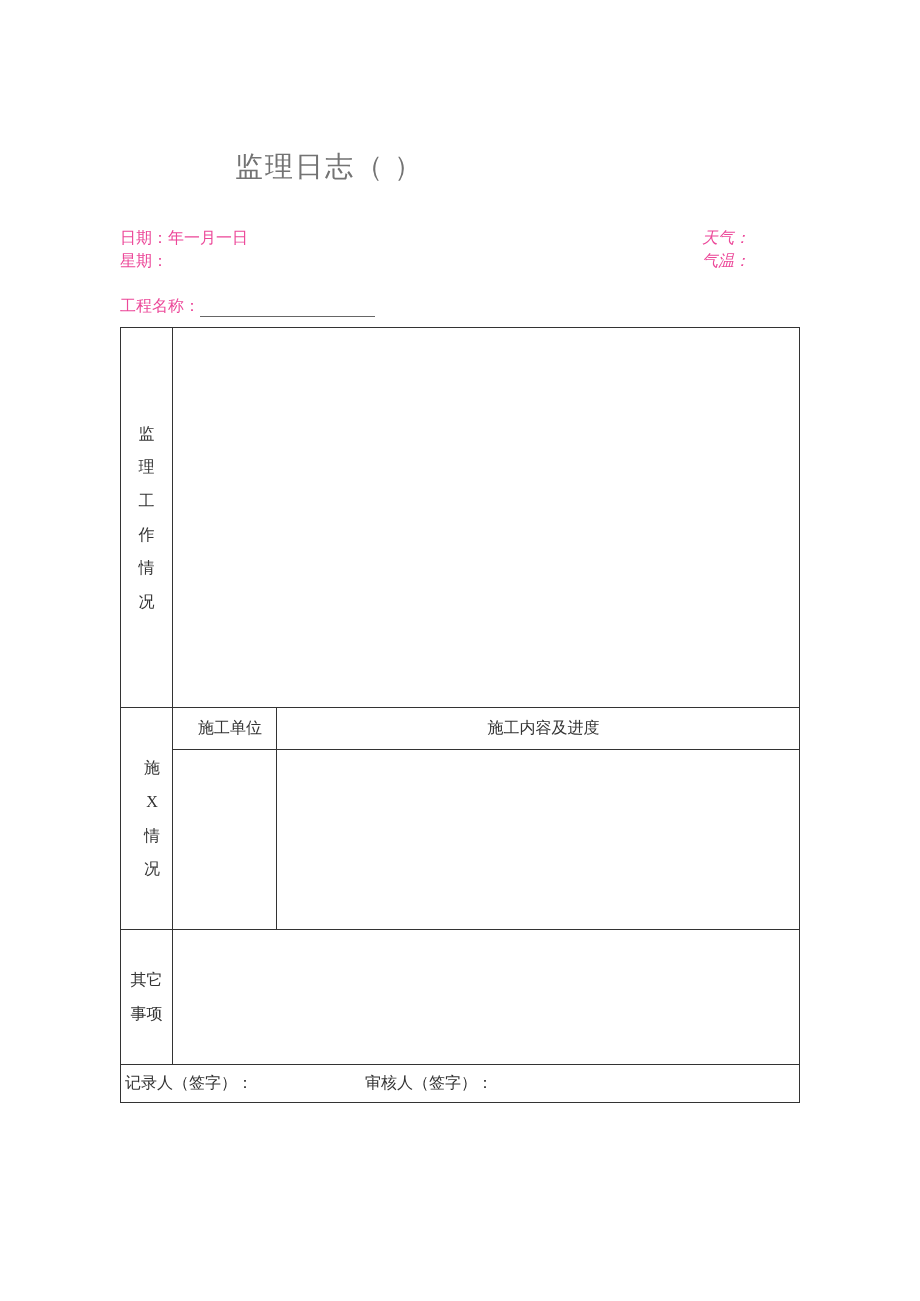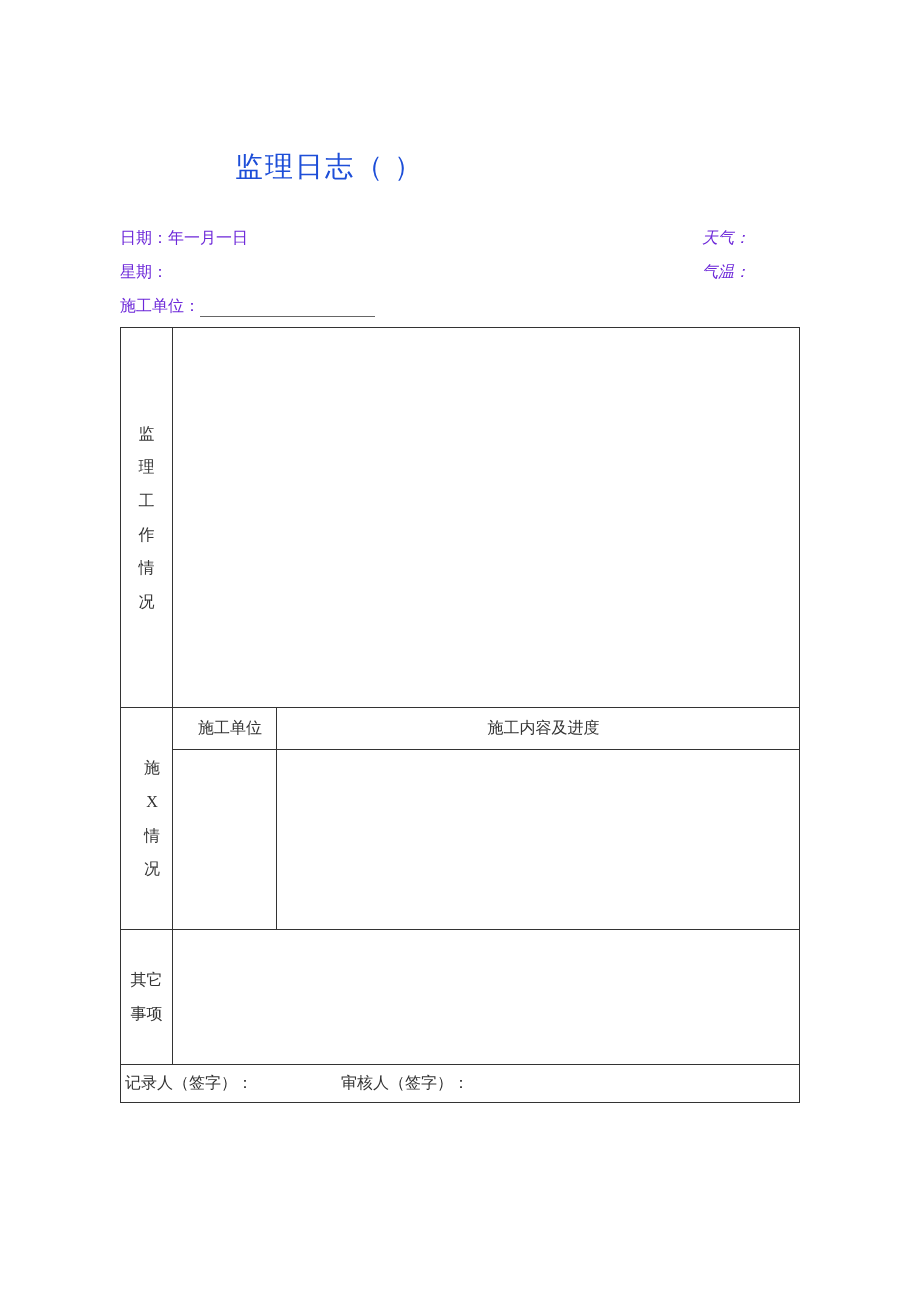--- a/index.html
+++ b/index.html
@@ -11,32 +11,32 @@
       width: 920px;
       height: 1301px;
       position: relative;
     }
     .title {
       position: absolute;
       top: 148px;
       left: 235px;
       font-size: 28px;
       font-weight: normal;
-      color: #1d4ed8;
+      color: #737373;
       letter-spacing: 2px;
     }
     .header-row {
       position: absolute;
       width: 720px;
       left: 120px;
       font-size: 16px;
-      color: #6d28d9;
+      color: #ec4899;
     }
     .row1 { top: 228px; }
-    .row2 { top: 262px; }
+    .row2 { top: 251px; }
     .row3 { top: 296px; }
     .left-col { display: inline-block; }
     .right-col { position: absolute; right: 90px; font-style: italic; }
     .italic { }
     .underline {
       display: inline-block;
       border-bottom: 1px solid #666666;
       width: 175px;
       vertical-align: bottom;
     }
@@ -63,41 +63,41 @@
     }
     .vlabel span { display: block; }
     .row-supervision { height: 380px; }
     .row-header-inner td { text-align: center; height: 42px; padding-left: 15px; }
     .row-construction { height: 180px; }
     .row-other { height: 135px; }
     .row-sign { height: 38px; }
     .col-unit { width: 104px; text-align: center; }
     .col-content { text-align: center; }
     .sign-cell { padding-left: 8px; }
-    .sign-reviewer { display: inline-block; margin-left: 84px; }
+    .sign-reviewer { display: inline-block; margin-left: 108px; }
   </style>
 </head>
 <body>
 
 <div class="title">监理日志（ ）</div>
 
 <div class="header-row row1">
   <span class="left-col">
     <span>日期：</span><span>年一月一日</span>
   </span>
   <span class="right-col">天气：</span>
 </div>
 
 <div class="header-row row2">
   <span class="left-col">星期：</span>
   <span class="right-col italic">气温：</span>
 </div>
 
 <div class="header-row row3">
-  <span class="left-col">施工单位：</span><span class="underline"></span>
+  <span class="left-col">工程名称：</span><span class="underline"></span>
 </div>
 
 <table class="main-table">
   <tbody>
       <tr class="row-supervision">
     <td class="vlabel">
           <span>监</span>
           <span>理</span>
           <span>工</span>
           <span>作</span>

